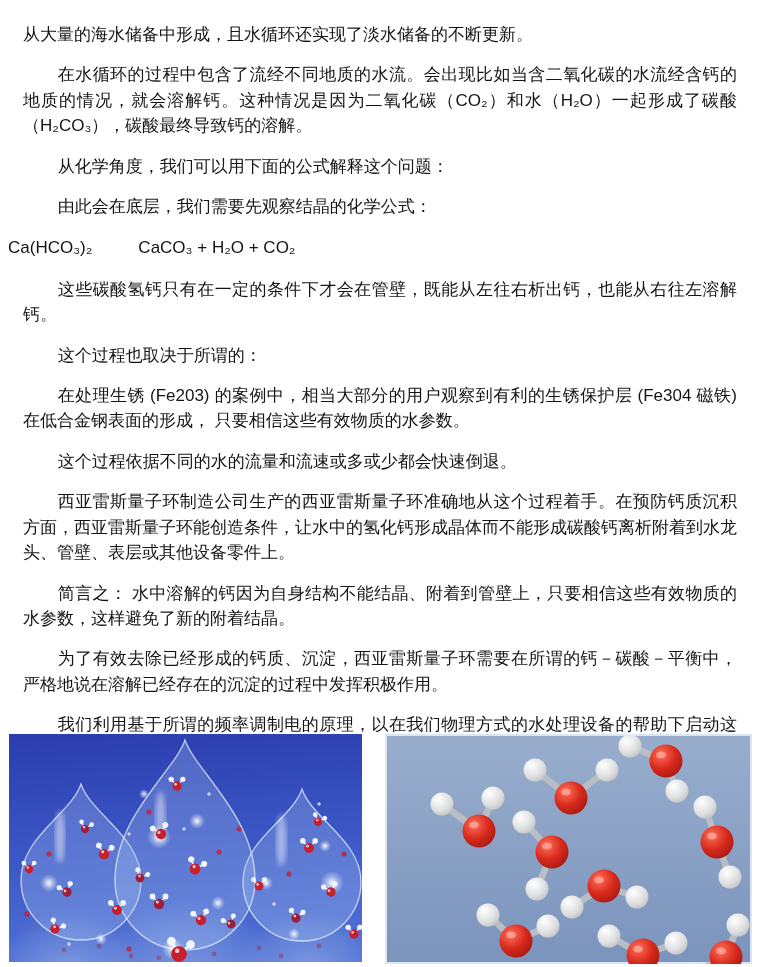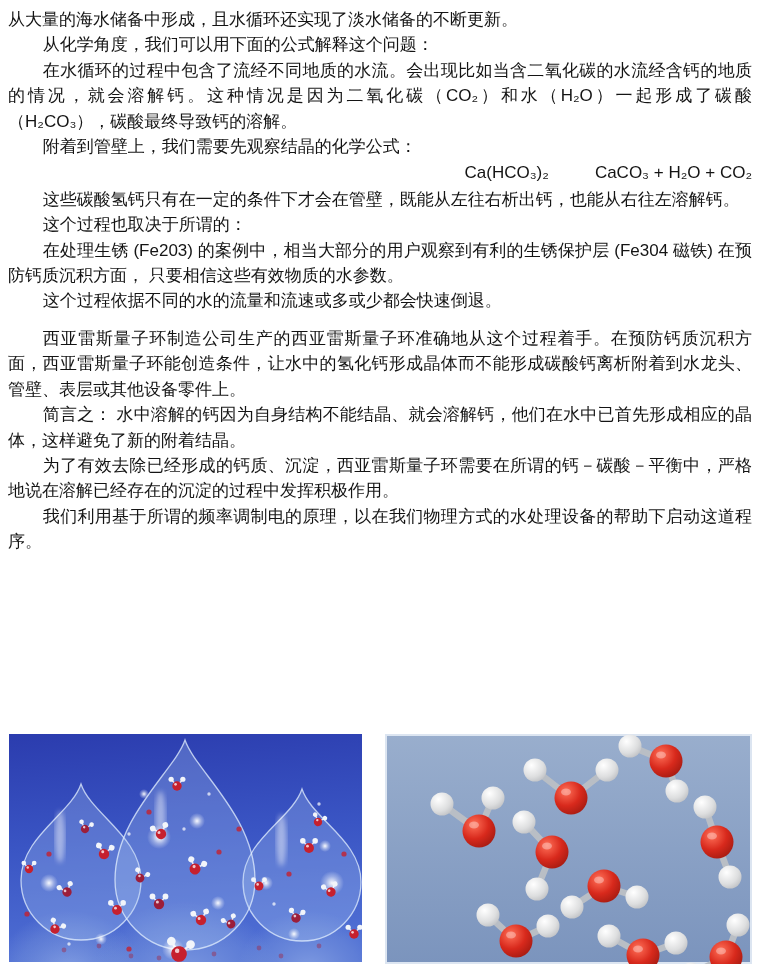--- a/index.html
+++ b/index.html
@@ -8,46 +8,46 @@
     width:760px;height:967px;position:relative;overflow:hidden;
     background:#ffffff;
     font-family:"Liberation Sans",sans-serif;
   }
   .doc{
     position:absolute;top:0;left:0;width:744px;
     padding:7px 8px 0 8px;
     font-size:17px;line-height:25.4px;color:#141414;
     text-align:justify;text-justify:inter-ideograph;
   }
-  .doc p{margin:0;text-align:justify}
+  .doc p{margin:15px;text-align:justify}
   .doc p.indent{text-indent:2.05em}
   .doc p.gap-before{margin-top:12px}
-  .formula{text-align:right;padding:1px 0;white-space:nowrap}
+  .formula{text-align:left;padding:1px 0;white-space:nowrap}
   .formula .gap{display:inline-block;width:46px}
   .figures{
     position:absolute;top:734px;left:9px;
     display:flex;gap:23px;
   }
   .figures svg{display:block}
 </style>
 </head>
 <body>
 
 <div class="doc" id="doc-body">
     <p class="">从大量的海水储备中形成，且水循环还实现了淡水储备的不断更新。</p>
+    <p class="indent">在水循环的过程中包含了流经不同地质的水流。会出现比如当含二氧化碳的水流经含钙的地质的情况，就会溶解钙。这种情况是因为二氧化碳（CO₂）和水（H₂O）一起形成了碳酸（H₂CO₃），碳酸最终导致钙的溶解。</p>
     <p class="indent">从化学角度，我们可以用下面的公式解释这个问题：</p>
-    <p class="indent">在水循环的过程中包含了流经不同地质的水流。会出现比如当含二氧化碳的水流经含钙的地质的情况，就会溶解钙。这种情况是因为二氧化碳（CO₂）和水（H₂O）一起形成了碳酸（H₂CO₃），碳酸最终导致钙的溶解。</p>
-    <p class="indent">附着到管壁上，我们需要先观察结晶的化学公式：</p>
+    <p class="indent">由此会在底层，我们需要先观察结晶的化学公式：</p>
     <div class="formula"><span>Ca(HCO₃)₂</span><span class="gap"></span><span>CaCO₃ + H₂O + CO₂</span></div>
     <p class="indent">这些碳酸氢钙只有在一定的条件下才会在管壁，既能从左往右析出钙，也能从右往左溶解钙。</p>
     <p class="indent">这个过程也取决于所谓的：</p>
-    <p class="indent">在处理生锈 (Fe203) 的案例中，相当大部分的用户观察到有利的生锈保护层 (Fe304 磁铁) 在预防钙质沉积方面， 只要相信这些有效物质的水参数。</p>
+    <p class="indent">在处理生锈 (Fe203) 的案例中，相当大部分的用户观察到有利的生锈保护层 (Fe304 磁铁) 在低合金钢表面的形成， 只要相信这些有效物质的水参数。</p>
     <p class="indent">这个过程依据不同的水的流量和流速或多或少都会快速倒退。</p>
     <p class="indent gap-before">西亚雷斯量子环制造公司生产的西亚雷斯量子环准确地从这个过程着手。在预防钙质沉积方面，西亚雷斯量子环能创造条件，让水中的氢化钙形成晶体而不能形成碳酸钙离析附着到水龙头、管壁、表层或其他设备零件上。</p>
-    <p class="indent">简言之： 水中溶解的钙因为自身结构不能结晶、就会溶解钙，他们在水中已首先形成相应的晶体，这样避免了新的附着结晶。</p>
+    <p class="indent">简言之： 水中溶解的钙因为自身结构不能结晶、附着到管壁上，只要相信这些有效物质的水参数，这样避免了新的附着结晶。</p>
     <p class="indent">为了有效去除已经形成的钙质、沉淀，西亚雷斯量子环需要在所谓的钙－碳酸－平衡中，严格地说在溶解已经存在的沉淀的过程中发挥积极作用。</p>
     <p class="indent">我们利用基于所谓的频率调制电的原理，以在我们物理方式的水处理设备的帮助下启动这道程序。</p>
   </div>
 
 <div class="figures">
   <svg id="fig-left" width="353" height="228" viewBox="0 0 353 228">
       <defs>
         <linearGradient id="lbg" x1="0" y1="0" x2="0.12" y2="1">
           <stop offset="0" stop-color="#2b3cae" stop-opacity="1"></stop>
           <stop offset="0.5" stop-color="#3a55c4" stop-opacity="1"></stop>

